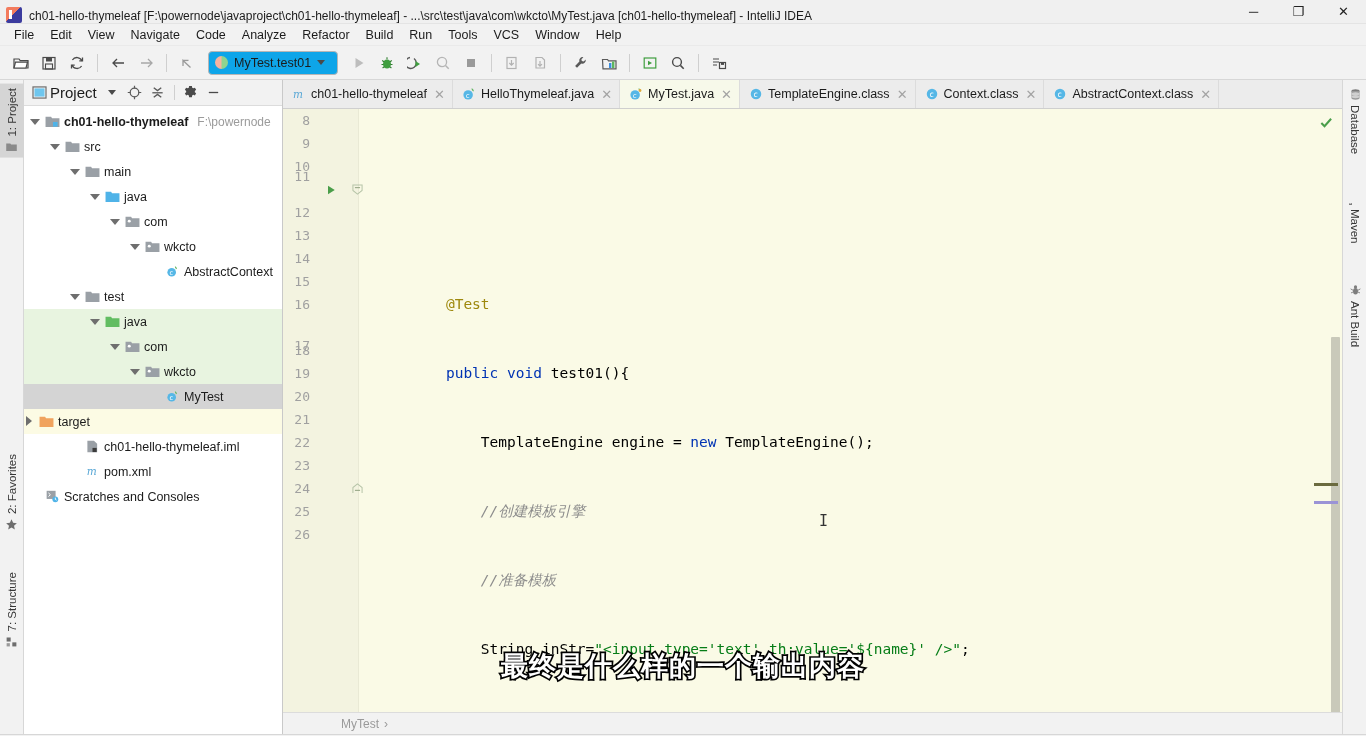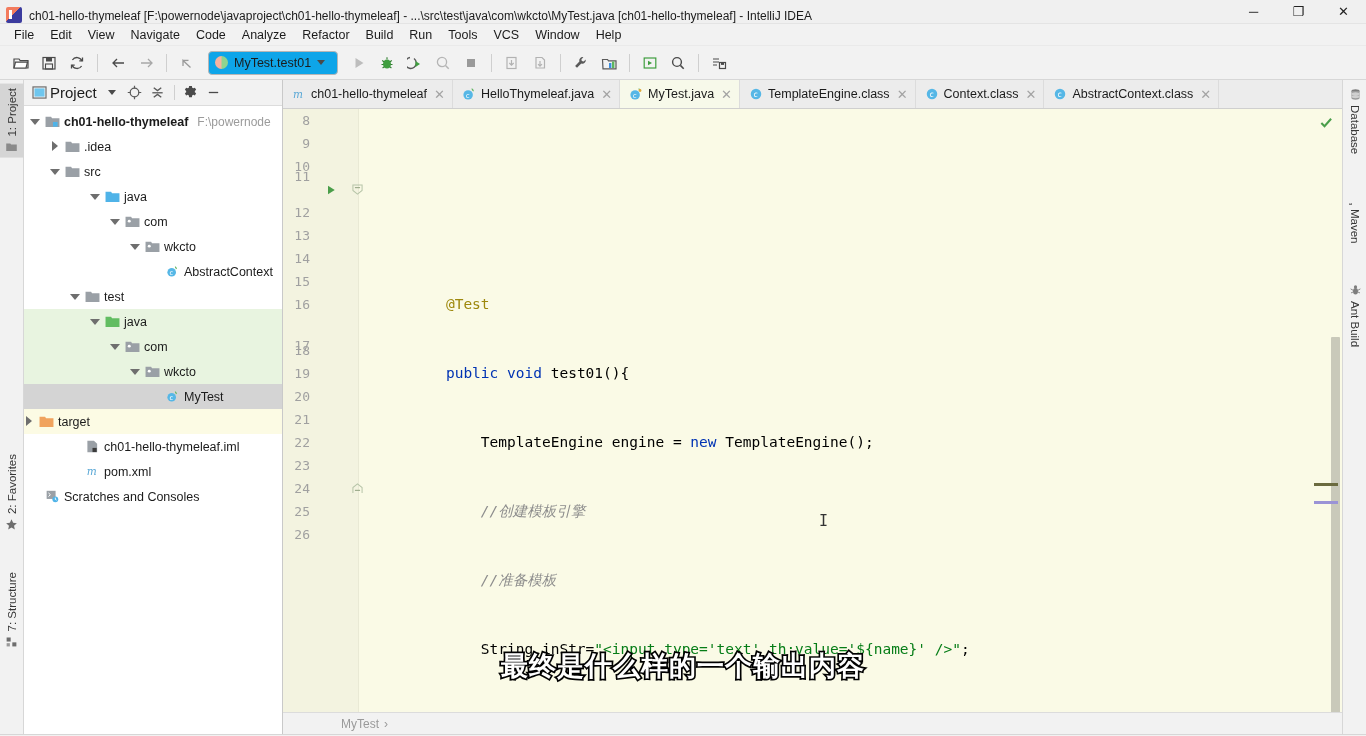--- a/index.html
+++ b/index.html
@@ -441,32 +441,32 @@
         <div class="node" style="padding-left: 6px;">
           <span class="arrow down"></span>
           <svg width="15" height="13" viewBox="0 0 16 14" class="ficon">
             <path d="M0.5 2h6l1 1.4h8V13H0.5z" fill="#9aa0a6"></path>
             <rect x="8.5" y="7.5" width="5" height="5" fill="#4fb3e8"></rect>
           </svg>
           <span class="nlabel bold">ch01-hello-thymeleaf</span>
           <span class="npath">F:\powernode</span>
         </div>
         <div class="node" style="padding-left: 26px;">
-          <span class="arrow right"></span>
+          <span class="arrow down"></span>
           <svg width="15" height="13" viewBox="0 0 16 14" class="ficon">
             <path d="M0.5 2h6l1 1.4h8V13H0.5z" fill="#9aa0a6"></path>
           </svg>
-          <span class="nlabel">.idea</span>
-        </div>
-        <div class="node" style="padding-left: 26px;">
+          <span class="nlabel">src</span>
+        </div>
+        <div class="node" style="padding-left: 46px;">
           <span class="arrow down"></span>
           <svg width="15" height="13" viewBox="0 0 16 14" class="ficon">
             <path d="M0.5 2h6l1 1.4h8V13H0.5z" fill="#9aa0a6"></path>
           </svg>
-          <span class="nlabel">src</span>
+          <span class="nlabel">main</span>
         </div>
         <div class="node" style="padding-left: 66px;">
           <span class="arrow down"></span>
           <svg width="15" height="13" viewBox="0 0 16 14" class="ficon">
             <path d="M0.5 2h6l1 1.4h8V13H0.5z" fill="#4fb3e8"></path>
           </svg>
           <span class="nlabel">java</span>
         </div>
         <div class="node" style="padding-left: 86px;">
           <span class="arrow down"></span>

